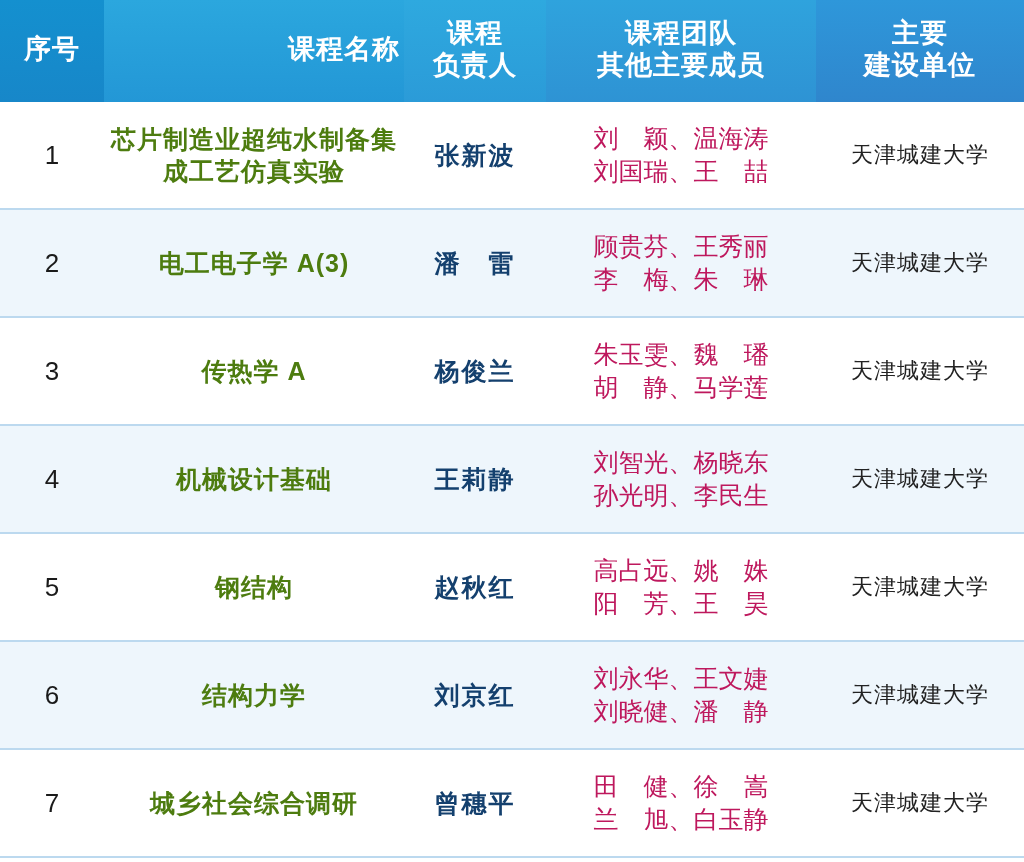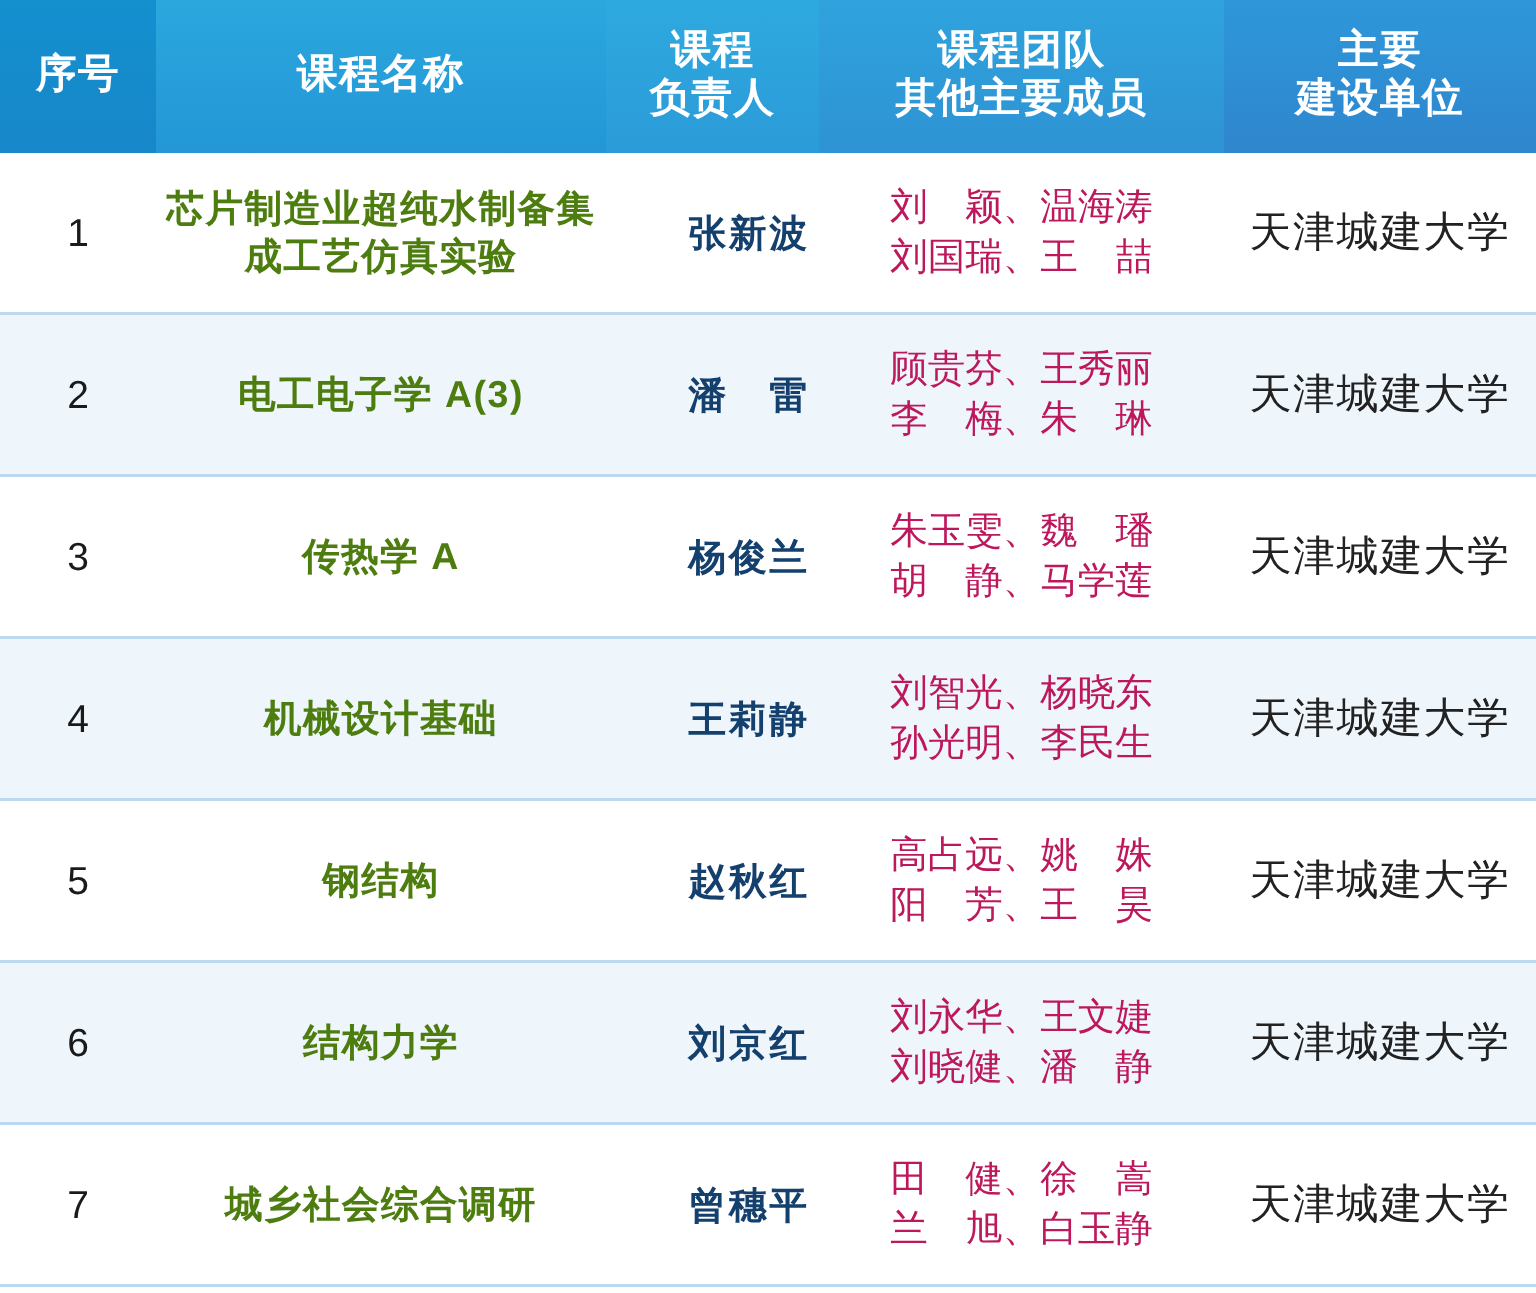--- a/index.html
+++ b/index.html
@@ -41,20 +41,21 @@
     padding: 10px 4px 12px 4px;
     height: 80px;
     letter-spacing: 1px;
     border: none;
   }
   thead th.th-idx {
     background: linear-gradient(180deg, #1490cf 0%, #1787c9 100%);
   }
   thead th.th-name {
     background: linear-gradient(180deg, #2ba7de 0%, #2397d6 100%);
+    text-align: right;
   }
   thead th.th-lead {
     background: linear-gradient(180deg, #2ea9df 0%, #2b9bd8 100%);
     margin-top: 37px;
   }
   thead th.th-team {
     background: linear-gradient(180deg, #2fa3dd 0%, #2e93d4 100%);
     margin-top: 45px;
   }
   thead th.th-unit {
@@ -84,31 +85,30 @@
     font-weight: bold;
     color: #4d7c0f;
     line-height: 1.3;
     letter-spacing: 1px;
   }
   td.cell-lead {
     font-size: 25px;
     font-weight: bold;
     color: #14406e;
     letter-spacing: 2px;
-    text-align: right;
   }
   td.cell-team {
     font-size: 25px;
     color: #be185d;
     line-height: 1.32;
     letter-spacing: 0px;
     white-space: pre-line;
   }
   td.cell-unit {
-    font-size: 28px;
+    font-size: 22px;
     color: #222222;
     letter-spacing: 1px;
   }
   tbody tr:last-child td {
     border-bottom: 2px solid #bcd9ef;
   }
   .bottom-gap {
     height: 14px;
     background: #ffffff;
   }

